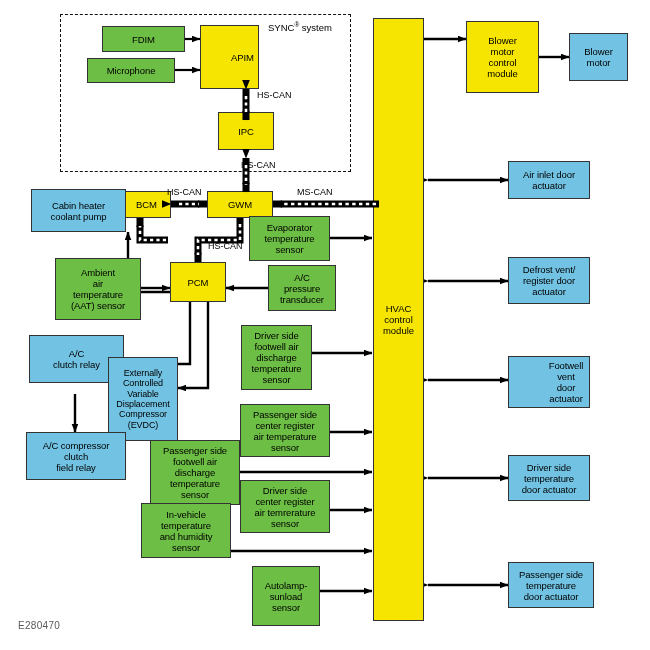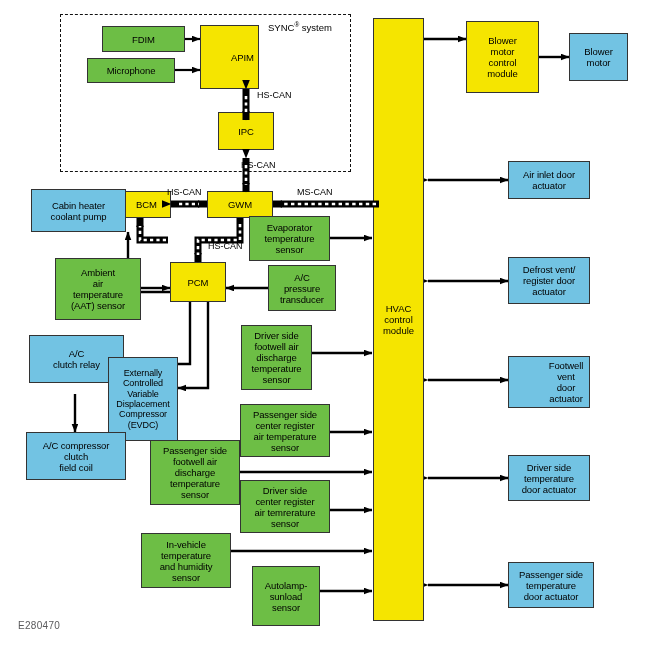--- a/index.html
+++ b/index.html
@@ -186,21 +186,21 @@
   <div class="blk blue" style="left:29px;top:335px;width:95px;height:48px;">A/C
 clutch relay</div>
   <div class="blk blue" style="left:108px;top:357px;width:70px;height:84px;font-size:9px;line-height:10.4px;">Externally
 Controlled
 Variable
 Displacement
 Compressor
 (EVDC)</div>
   <div class="blk blue" style="left:26px;top:432px;width:100px;height:48px;">A/C compressor
 clutch
-field coil</div>
+field relay</div>
 
   <div class="blk green" style="left:249px;top:216px;width:81px;height:45px;">Evaporator
 temperature
 sensor</div>
   <div class="blk green" style="left:268px;top:265px;width:68px;height:46px;">A/C
 pressure
 transducer</div>
   <div class="blk green" style="left:241px;top:325px;width:71px;height:65px;">Driver side
 footwell air
 discharge
@@ -212,21 +212,21 @@
 sensor</div>
   <div class="blk green" style="left:150px;top:440px;width:90px;height:65px;">Passenger side
 footwell air
 discharge
 temperature
 sensor</div>
   <div class="blk green" style="left:240px;top:480px;width:90px;height:53px;">Driver side
 center register
 air temrerature
 sensor</div>
-  <div class="blk green" style="left:141px;top:533px;width:90px;height:55px;">In-vehicle
+  <div class="blk green" style="left:141px;top:503px;width:90px;height:55px;">In-vehicle
 temperature
 and humidity
 sensor</div>
   <div class="blk green" style="left:252px;top:566px;width:68px;height:60px;">Autolamp-
 sunload
 sensor</div>
 
   <div class="spine" style="left:373px;top:18px;width:51px;height:603px;">HVAC
 control
 module</div>

